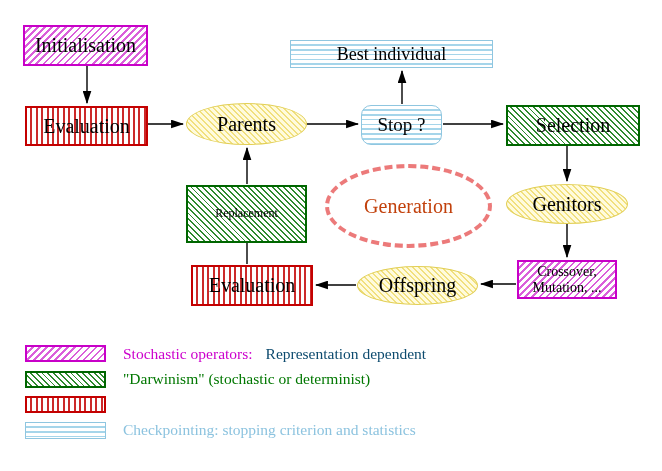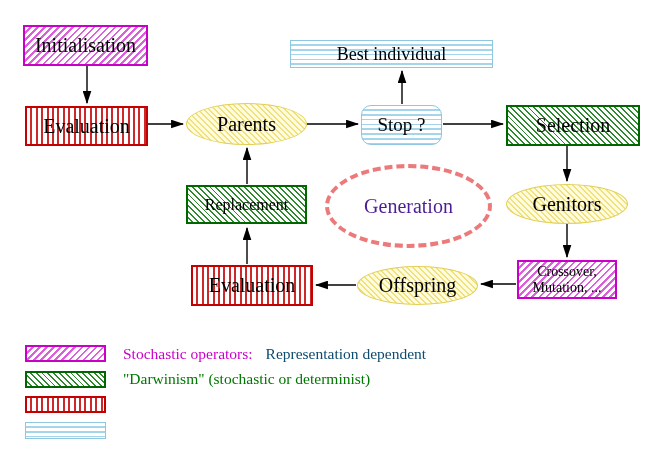--- a/index.html
+++ b/index.html
@@ -78,36 +78,37 @@
       <div class="node shape-rect p-magenta" style="left: 517px; top: 260px; width: 100px; height: 39px; font-size: 14px;">
         <span class="node-label">Crossover,
 Mutation, ...</span>
       </div>
       <div class="node shape-ellipse p-yellow" style="left: 357px; top: 266px; width: 121px; height: 39px; font-size: 20px;">
         <span class="node-label">Offspring</span>
       </div>
       <div class="node shape-rect p-red" style="left: 191px; top: 265px; width: 122px; height: 41px; font-size: 20px;">
         <span class="node-label">Evaluation</span>
       </div>
-      <div class="node shape-rect p-green" style="left: 186px; top: 185px; width: 121px; height: 39px; font-size: 16px;">
+      <div class="node shape-rect p-green" style="left: 186px; top: 185px; width: 121px; height: 58px; font-size: 12px;">
         <span class="node-label">Replacement</span>
       </div>
-      <div class="node shape-dashed-ellipse" style="left: 325px; top: 164px; width: 167px; height: 84px; font-size: 20px; color: #4c1d95;">
+      <div class="node shape-dashed-ellipse" style="left: 325px; top: 164px; width: 167px; height: 84px; font-size: 20px; color: #c2410c;">
         <span class="node-label">Generation</span>
       </div>
     </div>
   <div id="legend">
       <div class="legend-row">
         <div class="legend-swatch p-magenta"></div>
         <div class="legend-text"><span style="color: rgb(204, 0, 204);">Stochastic operators:</span><span style="color: #0c4a6e;">Representation dependent</span></div>
       </div>
       <div class="legend-row">
         <div class="legend-swatch p-green"></div>
         <div class="legend-text"><span style="color: rgb(0, 119, 0);">"Darwinism" (stochastic or determinist)</span></div>
       </div>
       <div class="legend-row">
         <div class="legend-swatch p-red"></div>
       </div>
       <div class="legend-row">
         <div class="legend-swatch p-cyan"></div>
+        <div class="legend-text"><span style="color: rgb(140, 195, 223);">Checkpointing: stopping criterion and statistics</span></div>
       </div>
     </div>
 </div>
 
 </body></html>

